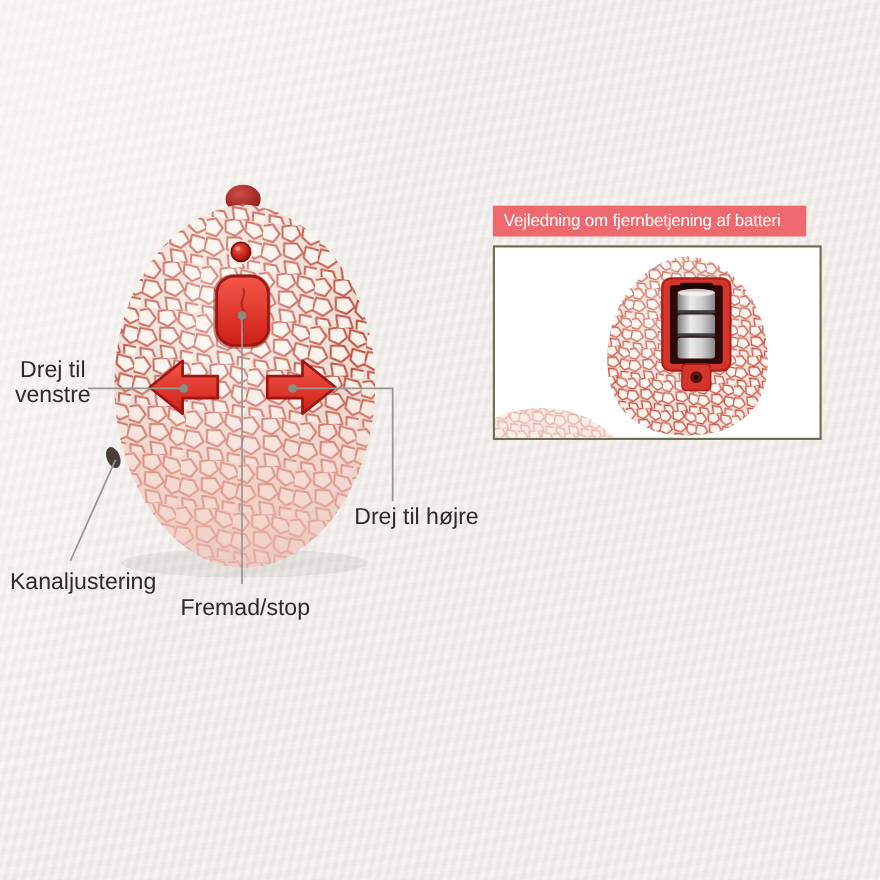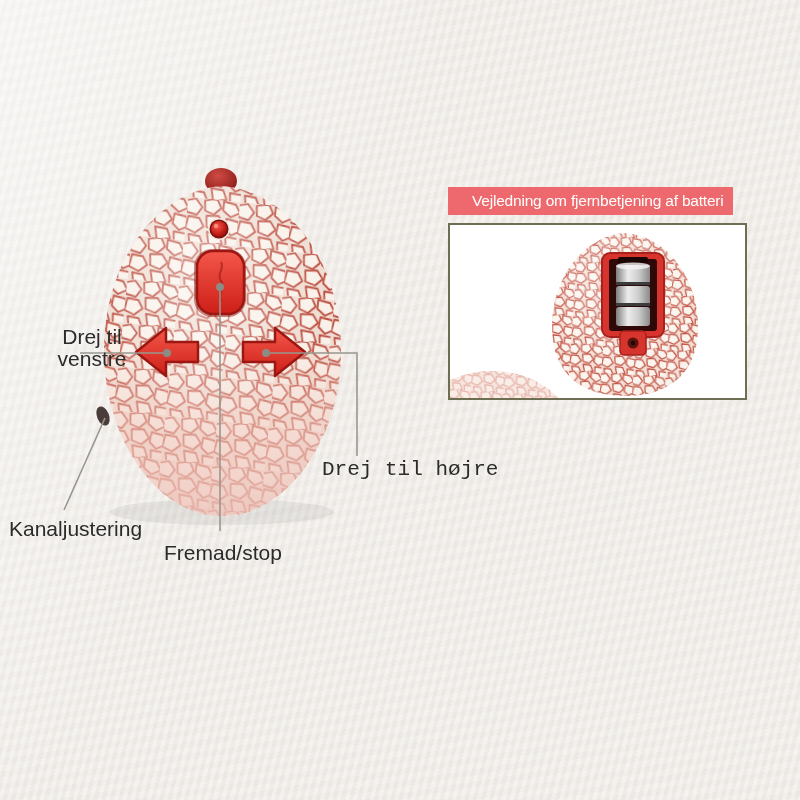--- a/index.html
+++ b/index.html
@@ -14,21 +14,21 @@
   }
   .abs{position:absolute;}
   .lbl{
     position:absolute; color:#2b2b2b; font-size:21px; line-height:22px;
     letter-spacing:0; white-space:pre-line;
   }
   .lbl.center{text-align:center;}
   #banner{
     position:absolute; left:448px; top:187px; width:285px; height:28px;
     background:#ee696d; color:#ffffff; font-size:15.5px; line-height:28px;
-    padding-left:24px; box-sizing:border-box; letter-spacing:-0.2px;
+    padding-left:10px; box-sizing:border-box; letter-spacing:-0.2px;
     white-space:nowrap; overflow:hidden;
   }
   #photo-frame{
     position:absolute; left:448px; top:223px; width:299px; height:177px;
     background:#ffffff; border:2px solid #6e6e52; box-sizing:border-box;
     overflow:hidden;
   }
   #battery-caption{
     position:absolute; left:449px; top:419px; font-size:22px; color:#333333;
     white-space:nowrap;
@@ -126,23 +126,23 @@
       <path d="M220 287 V531"></path>
       <path d="M64 510 L105 418"></path>
     </g>
     <g fill="#8c8b84">
       <circle cx="167" cy="353" r="4"></circle>
       <circle cx="266" cy="353" r="4"></circle>
       <circle cx="220" cy="287" r="4"></circle>
     </g>
   </svg>
 
-  <div class="lbl center" style="left:0;top:326px;width:96px;padding-left:44px;">Drej til
+  <div class="lbl center" style="left:0;top:326px;width:96px;">Drej til
 venstre</div>
-  <div class="lbl" style="left:322px;top:459px;font-family:Liberation Mono, monospace;">Drej til højre</div>
+  <div class="lbl" style="left:322px;top:459px;">Drej til højre</div>
   <div class="lbl" style="left:164px;top:542px;">Fremad/stop</div>
   <div class="lbl" style="left:9px;top:518px;">Kanaljustering</div>
 
   <div id="banner">Vejledning om fjernbetjening af batteri</div>
 
   <div id="photo-frame">
     <svg width="295" height="173" viewBox="0 0 295 173" aria-hidden="true">
       <defs>
         <pattern id="ckR" width="52" height="44" patternUnits="userSpaceOnUse" patternTransform="scale(0.62) rotate(4)">
           <rect width="52" height="44" fill="#f3e0d6"></rect>

